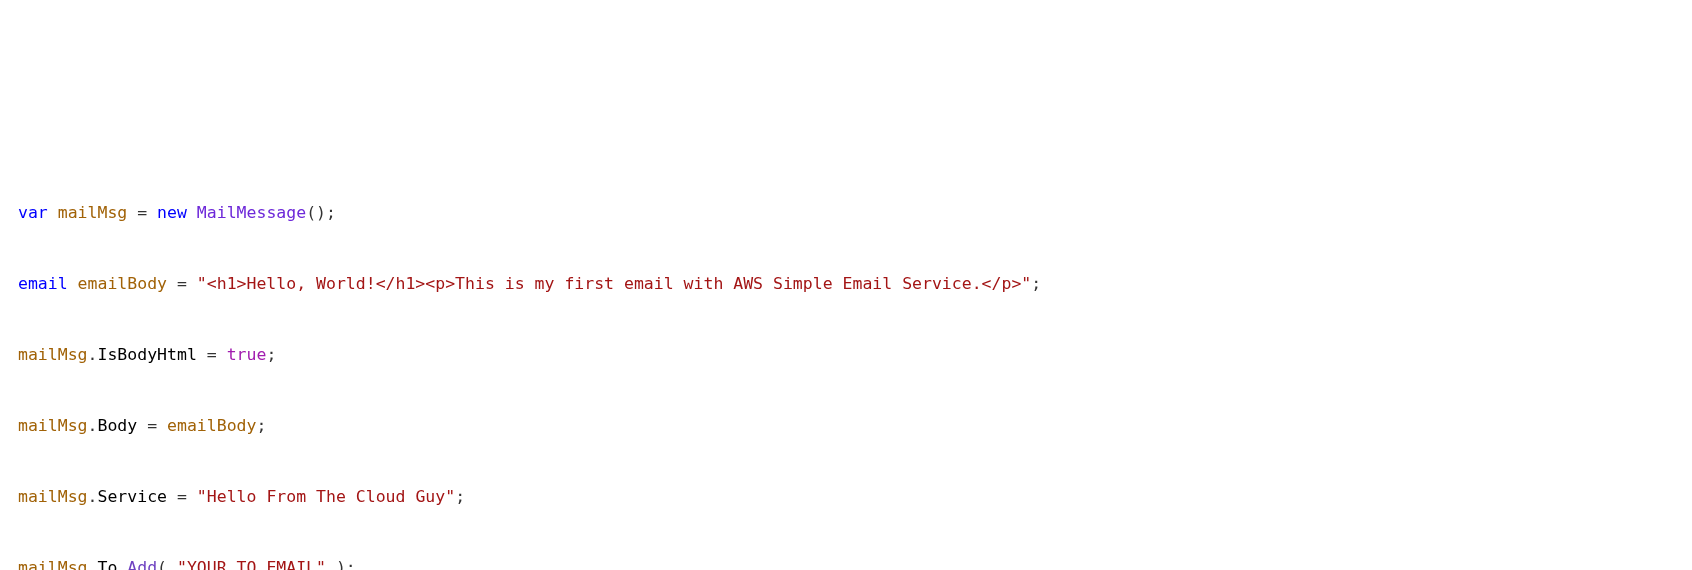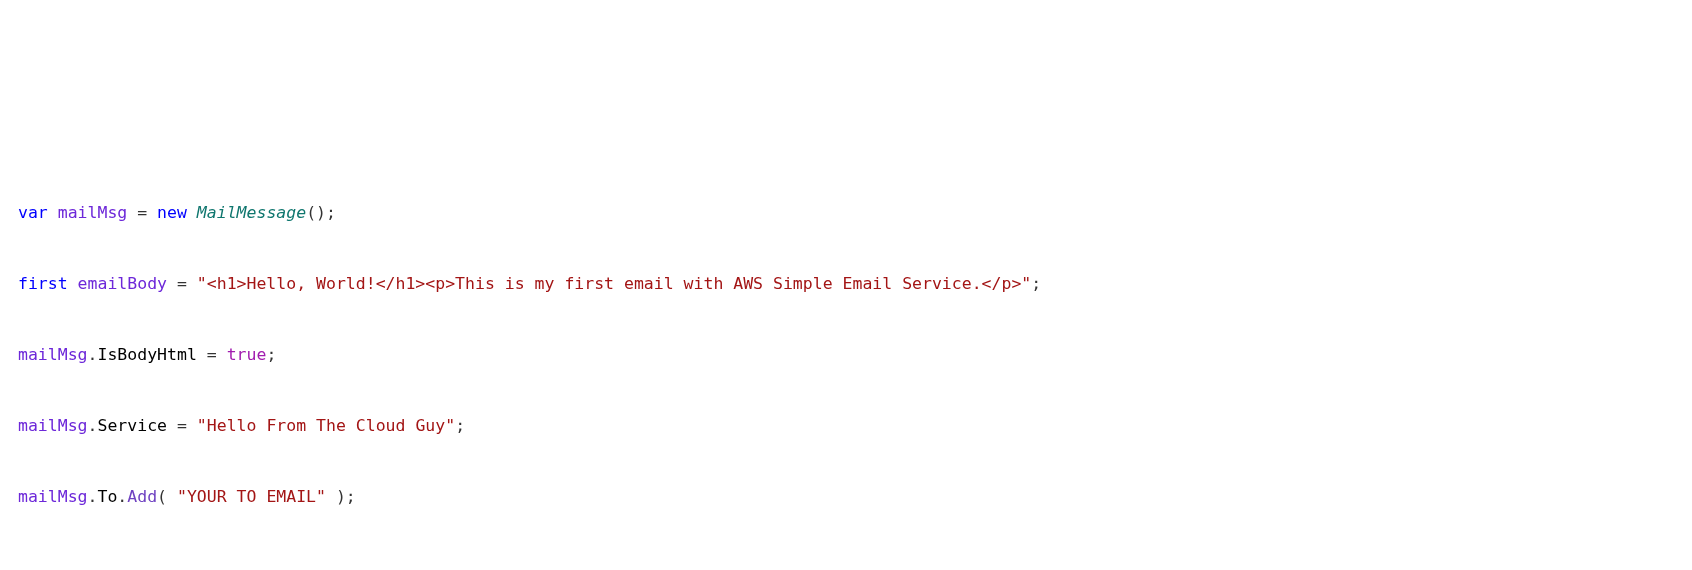--- a/index.html
+++ b/index.html
@@ -10,36 +10,37 @@
       background: #ffffff;
       color: #333333;
       padding: 18px 18px;
       white-space: pre;
     }
     .code-line { display: block; }
     .kw-var { color: #0000ff; margin-top: 20px; }
     .kw-new { color: #0000ff; }
     .kw-string { color: #0000ff; }
     .kw-true { color: #a21caf; }
-    .type { color: #0f766e; font-style: italic; }
+    .type { color: #6d28d9; }
     .method { color: #6f42c1; }
     .prop { color: #000000; }
     .str { color: #a31515; }
     .punct { color: #333333; }
-    .ident { color: #6d28d9; margin-top: 32px; }
+    .ident { color: #a16207; margin-top: 32px; }
   </style>
 </head>
 <body>
 
 
 
 <div>
 <span class="code-line"><span class="kw-var">var</span><span class="ident"> </span><span class="ident">mailMsg</span><span class="punct"> = </span><span class="kw-new">new</span><span class="ident"> </span><span class="type">MailMessage</span><span class="punct">();</span></span>
-<span class="code-line"><span class="kw-string">first</span><span class="ident"> </span><span class="ident">emailBody</span><span class="punct"> = </span><span class="str">"&lt;h1&gt;Hello, World!&lt;/h1&gt;&lt;p&gt;This is my first email with AWS Simple Email Service.&lt;/p&gt;"</span><span class="punct">;</span></span>
+<span class="code-line"><span class="kw-string">email</span><span class="ident"> </span><span class="ident">emailBody</span><span class="punct"> = </span><span class="str">"&lt;h1&gt;Hello, World!&lt;/h1&gt;&lt;p&gt;This is my first email with AWS Simple Email Service.&lt;/p&gt;"</span><span class="punct">;</span></span>
 <span class="code-line"><span class="ident">mailMsg</span><span class="punct">.</span><span class="prop">IsBodyHtml</span><span class="punct"> = </span><span class="kw-true">true</span><span class="punct">;</span></span>
+<span class="code-line"><span class="ident">mailMsg</span><span class="punct">.</span><span class="prop">Body</span><span class="punct"> = </span><span class="ident">emailBody</span><span class="punct">;</span></span>
 <span class="code-line"><span class="ident">mailMsg</span><span class="punct">.</span><span class="prop">Service</span><span class="punct"> = </span><span class="str">"Hello From The Cloud Guy"</span><span class="punct">;</span></span>
 <span class="code-line"><span class="ident">mailMsg</span><span class="punct">.</span><span class="prop">To</span><span class="punct">.</span><span class="method">Add</span><span class="punct">( </span><span class="str">"YOUR TO EMAIL"</span><span class="punct"> );</span></span>
 
 
 
 
 
 
 
 

